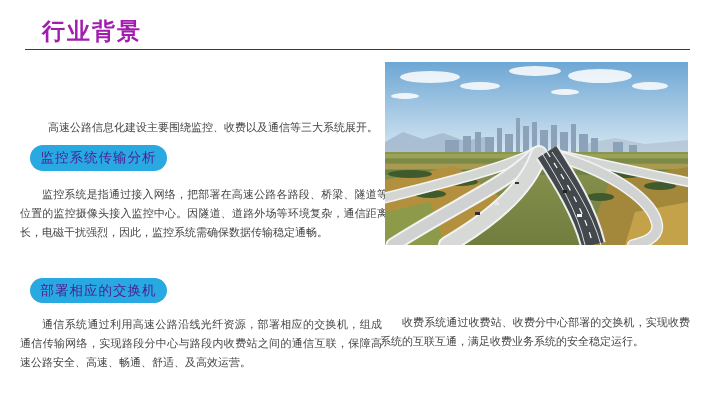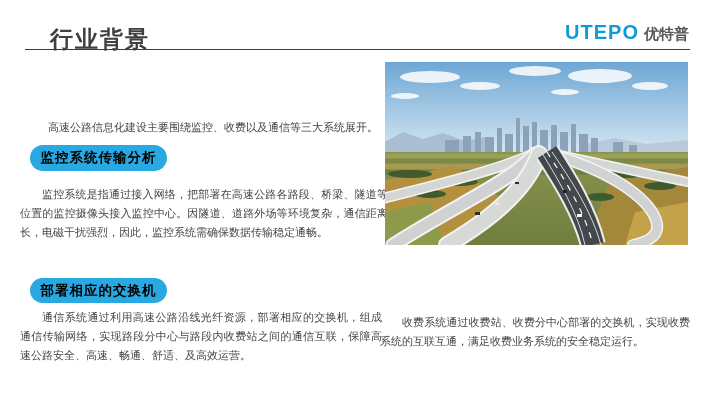--- a/index.html
+++ b/index.html
@@ -2,62 +2,59 @@
 <html><head>
 <meta charset="utf-8">
 <style>
   html,body{margin:0;padding:0;background:#e8e8e8;}
   .slide{
     position:relative;width:711px;height:400px;background:#ffffff;
     overflow:hidden;font-family:"Liberation Sans","DejaVu Sans",sans-serif;
     margin:0 auto;box-shadow:0 0 4px rgba(0,0,0,.25);
   }
   .page-title{
-    position:absolute;left:38px;top:12px;margin:12px;
-    font-size:23px;font-weight:bold;color:#404040;letter-spacing:2px;
+    position:absolute;left:38px;top:12px;margin:4px;
+    font-size:23px;font-weight:bold;color:#a21caf;letter-spacing:2px;
   }
   .logo{position:absolute;right:22px;top:21px;white-space:nowrap;}
   .logo-en{color:#0c9cd8;font-size:20px;font-weight:800;letter-spacing:1px;}
   .logo-cn{color:#575757;font-size:15px;font-weight:bold;margin-left:5px;}
   .header-rule{
     position:absolute;left:25px;right:21px;top:49px;height:0;
     border-top:1.5px solid #3c3c3c;
   }
   .body-text{
     position:absolute;margin:0;font-size:11px;line-height:19px;
     color:#454545;text-align:justify;text-indent:2em;
   }
   .p-intro-1{left:26px;top:59px;width:356px;}
   .p-intro-2{left:26px;top:118px;width:358px;}
   .p-monitor{left:20px;top:185px;width:368px;}
-  .p-comm{left:20px;top:308px;width:362px;}
+  .p-comm{left:20px;top:315px;width:362px;}
   .p-toll{left:380px;top:313px;width:310px;}
   .pill{
     position:absolute;display:flex;align-items:center;justify-content:center;
-    background:#28a9e1;color:#000000;font-weight:bold;font-size:13.5px;
+    background:#28a9e1;color:#4c1d95;font-weight:normal;font-size:13.5px;
     letter-spacing:1px;border-radius:13px;
   }
   .pill-monitor{left:30px;top:145px;width:137px;height:26px;}
   .pill-comm{left:30px;top:278px;width:137px;height:25px;}
   .pill-toll{left:385px;top:273px;width:137px;height:25px;}
   .photo{
     position:absolute;left:385px;top:62px;width:303px;height:183px;overflow:hidden;
   }
   .photo svg{display:block;}
 </style>
 </head>
 <body>
 
 <div class="slide">
 
   <h1 class="page-title">行业背景</h1>
 
-  <div class="logo">
-    <span class="logo-en">UTEPO</span><span class="logo-cn">优特普</span>
-  </div>
 
   <div class="header-rule"></div>
 
   <p class="body-text p-intro-2">高速公路信息化建设主要围绕监控、收费以及通信等三大系统展开。</p>
 
   <div class="pill pill-monitor">监控系统传输分析</div>
   <p class="body-text p-monitor">监控系统是指通过接入网络，把部署在高速公路各路段、桥梁、隧道等位置的监控摄像头接入监控中心。因隧道、道路外场等环境复杂，通信距离长，电磁干扰强烈，因此，监控系统需确保数据传输稳定通畅。</p>
 
   <div class="pill pill-comm">部署相应的交换机</div>
   <p class="body-text p-comm">通信系统通过利用高速公路沿线光纤资源，部署相应的交换机，组成通信传输网络，实现路段分中心与路段内收费站之间的通信互联，保障高速公路安全、高速、畅通、舒适、及高效运营。</p>

